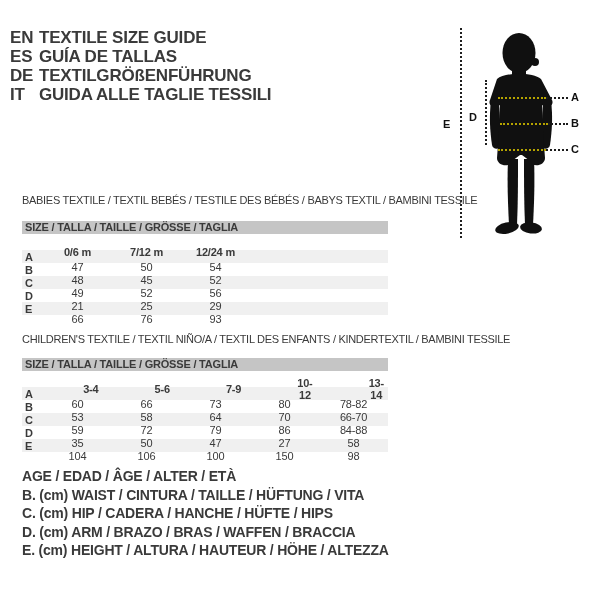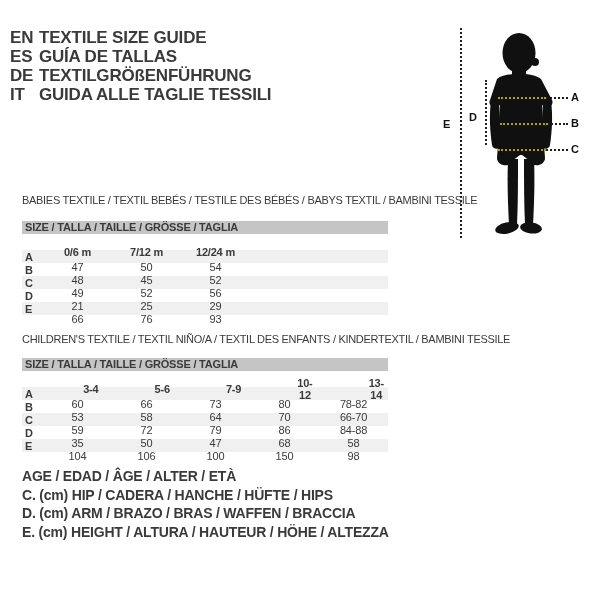--- a/index.html
+++ b/index.html
@@ -177,31 +177,32 @@
     <span class="cv">72</span>
     <span class="cv">79</span>
     <span class="cv">86</span>
     <span class="cv">84-88</span>
   </div>
   <div class="t-row">
     <span class="cl">D</span>
     <span class="cv">35</span>
     <span class="cv">50</span>
     <span class="cv">47</span>
-    <span class="cv">68</span>
+    <span class="cv">27</span>
     <span class="cv">58</span>
   </div>
   <div class="t-row stripe">
     <span class="cl">E</span>
     <span class="cv">104</span>
     <span class="cv">106</span>
     <span class="cv">100</span>
     <span class="cv">150</span>
     <span class="cv">98</span>
   </div>
 </div>
 
 <div class="abs legend">
   <div>AGE / EDAD / ÂGE / ALTER / ETÀ</div>
+  <div>B. (cm) WAIST / CINTURA / TAILLE / HÜFTUNG / VITA</div>
   <div>C. (cm) HIP / CADERA / HANCHE / HÜFTE / HIPS</div>
   <div>D. (cm) ARM / BRAZO / BRAS / WAFFEN / BRACCIA</div>
   <div>E. (cm) HEIGHT / ALTURA / HAUTEUR / HÖHE / ALTEZZA</div>
 </div>
 
 </body></html>

